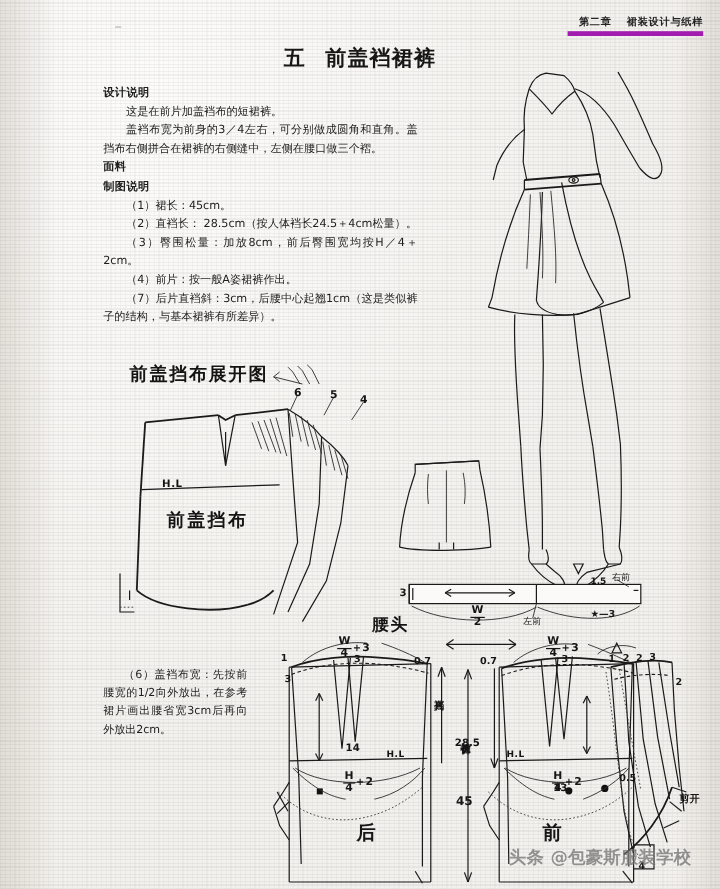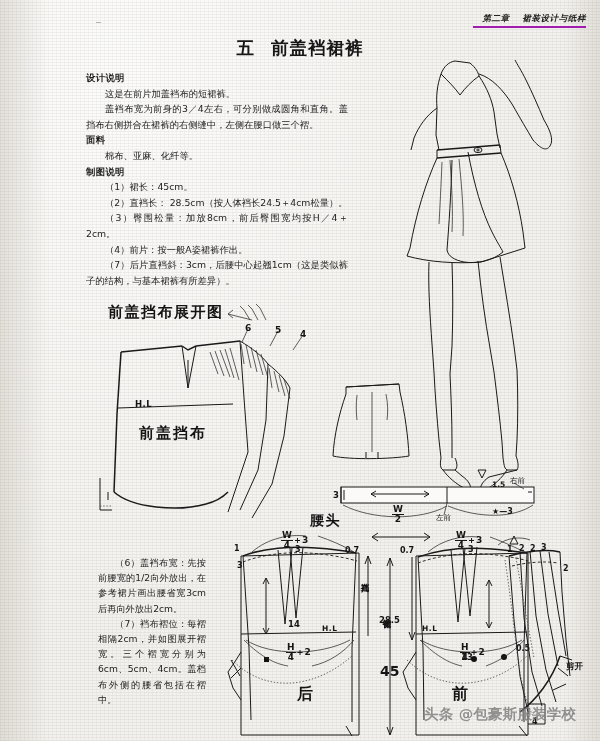--- a/index.html
+++ b/index.html
@@ -23,24 +23,23 @@
   .noise{position:absolute;inset:0;opacity:.09;pointer-events:none;
     background-image:
       repeating-linear-gradient(0deg, rgba(0,0,0,.5) 0 1px, rgba(0,0,0,0) 1px 3px),
       repeating-linear-gradient(90deg, rgba(0,0,0,.35) 0 1px, rgba(0,0,0,0) 1px 4px);
   }
 
   
   .hdr{
     position:absolute;top:13px;right:14px;
     font-size:8.5px;letter-spacing:.6px;
-    border-bottom:2px solid #a21caf;
+    border-bottom:4px solid #a21caf;
     padding-bottom:1px;color:#242424;
     font-weight:bold;
-    font-style:italic;
   }
   .hdr span{margin-left:9px;}
   .corner-mark{position:absolute;top:22px;left:96px;width:5px;height:1px;background:#b9b4ac;}
 
   .title{
     position:absolute;top:36px;left:0;right:0;
     text-align:center;font-size:17.5px;font-weight:bold;
     letter-spacing:1px;color:#161616;
   }
   .title .num{margin-right:16px;}
@@ -54,21 +53,21 @@
   .txtcol .h{font-weight:bold;letter-spacing:.4px;}
   .txtcol .p{text-indent:19px;}
   .txtcol .li{text-indent:19px;}
 
   
   .txtcol2{
     position:absolute;left:86px;top:555px;width:120px;
     font-size:9.2px;line-height:15.2px;color:#1d1d1d;
     text-align:justify;
   }
-  .txtcol2 .li{text-indent:17px;margin-left:12px;}
+  .txtcol2 .li{text-indent:17px;}
 
   
   .lb{position:absolute;font-size:8px;color:#151515;white-space:nowrap;line-height:1;}
   .lb.b{font-weight:bold;}
   .frac{display:inline-block;text-align:center;vertical-align:-.55em;line-height:1.02;}
   .frac .t{display:block;border-bottom:1px solid #151515;padding:0 1px;}
   .frac .bm{display:block;padding:0 1px;}
   .vert{writing-mode:vertical-rl;text-orientation:upright;letter-spacing:0px;}
 
   .dgtitle{position:absolute;left:108px;top:303px;font-size:15px;font-weight:bold;letter-spacing:1.5px;color:#141414;}
@@ -105,32 +104,30 @@
 
 <div class="title">
   <span class="num">五</span><span>前盖裆裙裤</span>
 </div>
 
 <div class="txtcol">
   <div class="h">设计说明</div>
   <div class="p">这是在前片加盖裆布的短裙裤。</div>
   <div class="p">盖裆布宽为前身的3／4左右，可分别做成圆角和直角。盖挡布右侧拼合在裙裤的右侧缝中，左侧在腰口做三个褶。</div>
   <div class="h">面料</div>
-  <div class="p">棉布、亚麻、化纤等。</div>
   <div class="h">制图说明</div>
   <div class="li">（1）裙长：45cm。</div>
   <div class="li">（2）直裆长： 28.5cm（按人体裆长24.5＋4cm松量）。</div>
   <div class="li">（3）臀围松量：加放8cm，前后臀围宽均按H／4＋2cm。</div>
   <div class="li">（4）前片：按一般A姿裙裤作出。</div>
   <div class="li">（7）后片直裆斜：3cm，后腰中心起翘1cm（这是类似裤子的结构，与基本裙裤有所差异）。</div>
 </div>
 
 <div class="txtcol2">
   <div class="li">（6）盖裆布宽：先按前腰宽的1/2向外放出，在参考裙片画出腰省宽3cm后再向外放出2cm。</div>
-  <div class="li">（7）裆布褶位：每褶相隔2cm，并如图展开褶宽。三个褶宽分别为 6cm、5cm、4cm。盖档布外侧的腰省包括在褶中。</div>
 </div>
 
 <svg width="600" height="741">
   <g>
 
     <path class="ln" d="M441 74 C444 66 449 62 455 61 L470 63 C476 68 478 72 479 76"></path>
     <path class="ln" d="M441 74 C437 86 436 96 437 108 L436 135 L439 150"></path>
     <path class="ln" d="M479 76 C487 88 492 100 494 112 L497 134 L500 148"></path>
 
     <path class="ln" d="M441 74 C449 82 455 88 460 95 C465 88 472 81 479 76"></path>
@@ -437,15 +434,15 @@
 <div class="lb b" style="left:530px;top:545px;">2</div>
 <div class="lb b" style="left:541px;top:544px;">3</div>
 <div class="lb b" style="left:563px;top:565px;">2</div>
 <div class="lb b" style="left:516px;top:645px;">0.5</div>
 <div class="lb b" style="left:532px;top:718px;">4</div>
 <div class="lb" style="left:566px;top:662px;font-size:8.5px;font-weight:bold;">剪开</div>
 
 <div class="lb b vert" style="left:361px;top:576px;font-size:8.5px;">真裆</div>
 <div class="lb b" style="left:358px;top:616px;font-size:8.5px;margin-left:21px;">28.5</div>
 <div class="lb b vert" style="left:383px;top:612px;font-size:8.5px;">裙裤长</div>
-<div class="lb b" style="left:380px;top:664px;font-size:14px;">45</div>
+<div class="lb b" style="left:380px;top:664px;font-size:10px;">45</div>
 
 <div class="wm">头条 @包豪斯服装学校</div>
 
 </body></html>

